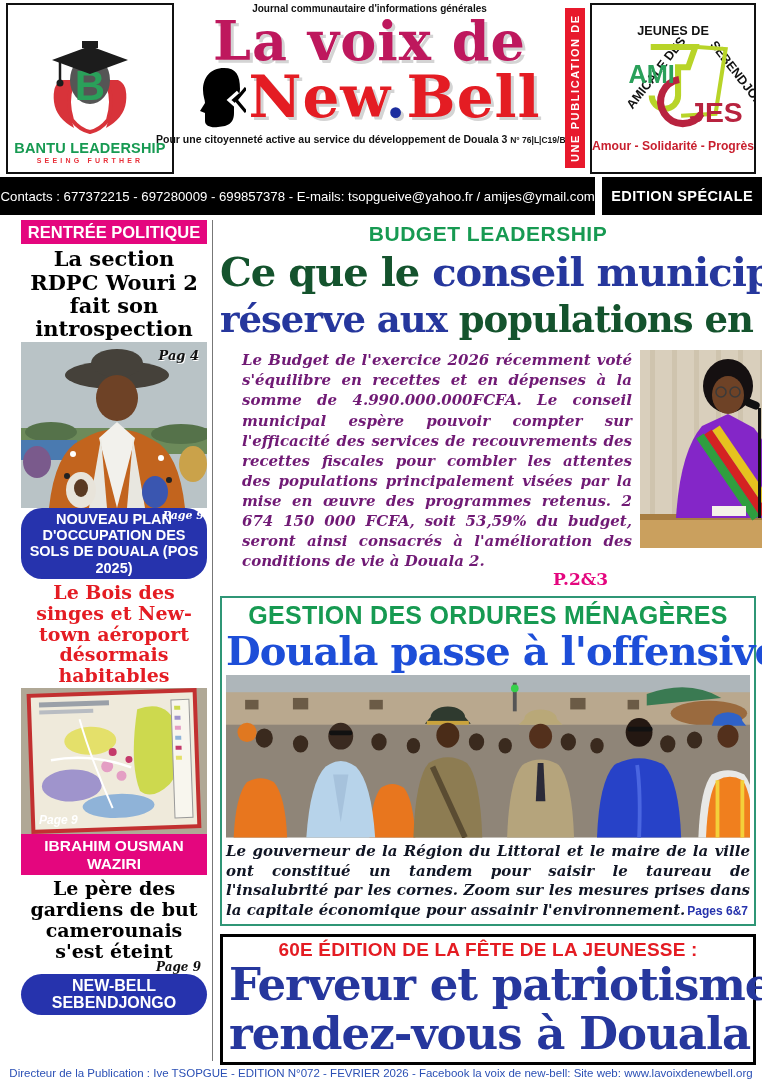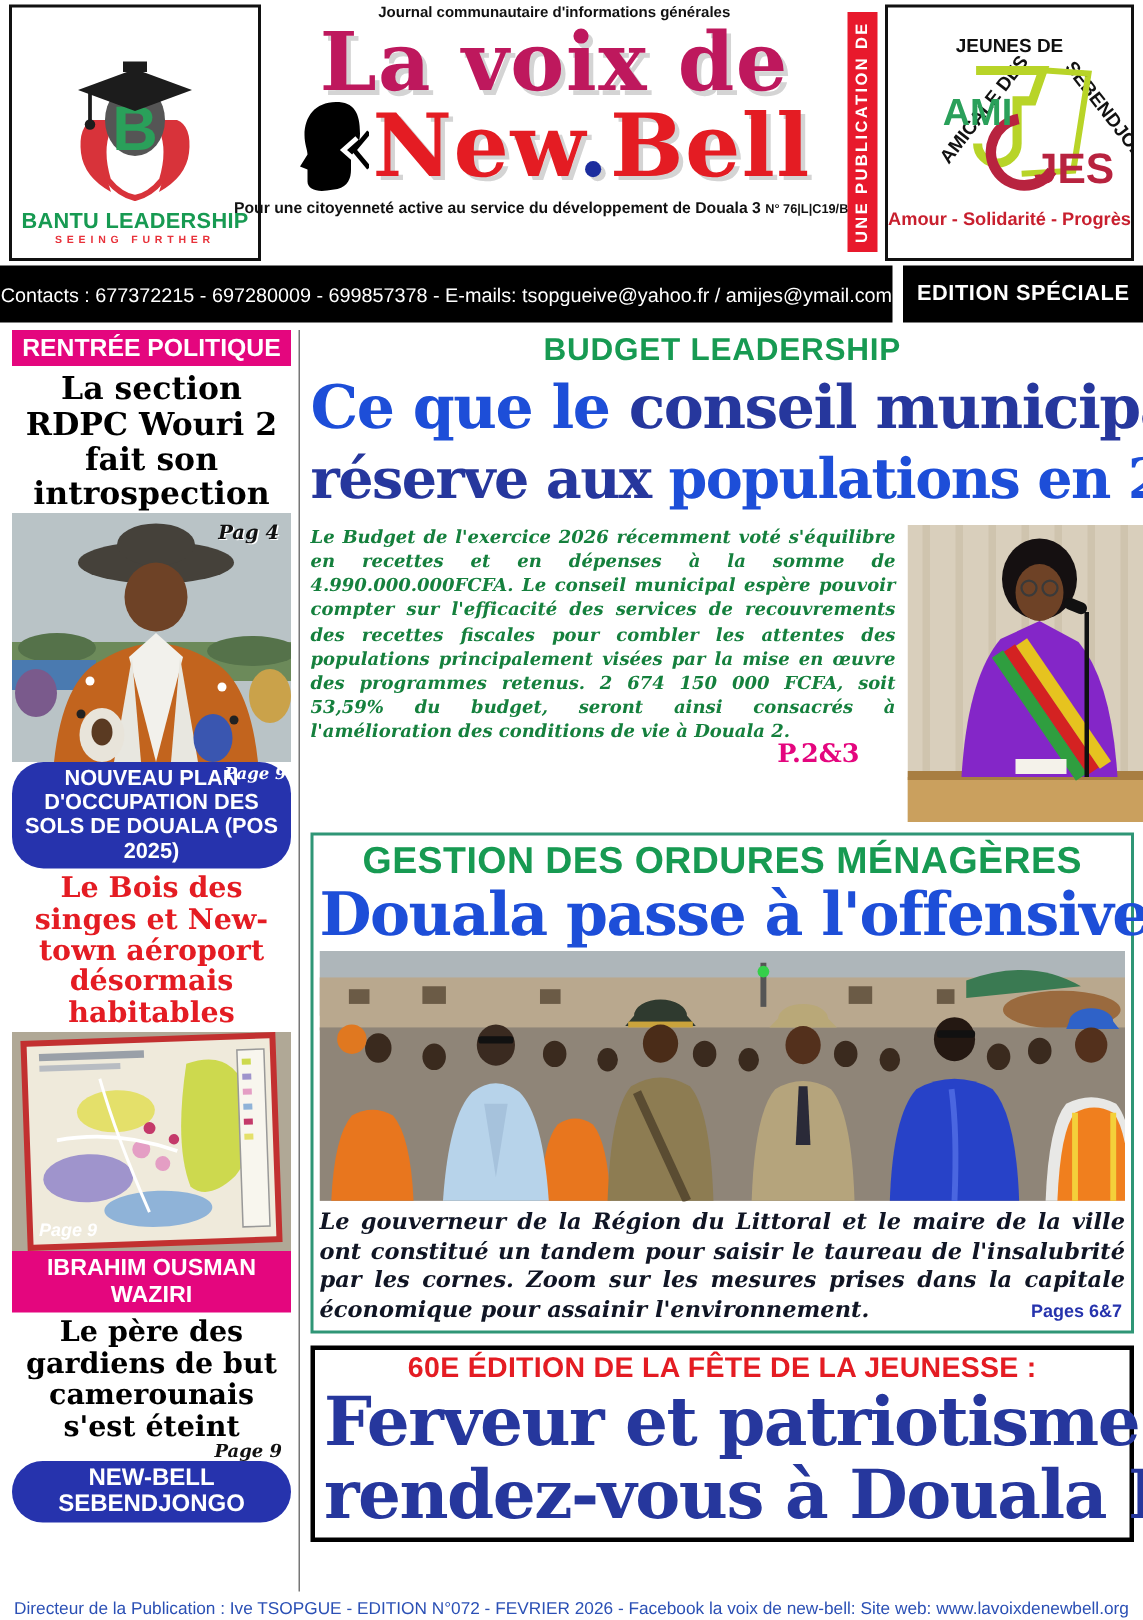--- a/index.html
+++ b/index.html
@@ -28,21 +28,21 @@
             margin-top:5px;display:flex;align-items:center;justify-content:center;box-sizing:border-box;}
   .amijes{width:166px;position:relative;}
   .amijes svg{width:100%;height:100%;display:block;}
   svg text{font-family:"Liberation Sans",sans-serif;}
   
   .contactbar{display:flex;align-items:stretch;height:38px;margin:3px 0 0 0;}
   .contacts{flex:1;background:#000;color:#fff;font-size:13.2px;display:flex;align-items:center;justify-content:center;white-space:nowrap;}
   .edition{background:#000;color:#fff;font-weight:bold;font-size:14.5px;display:flex;align-items:center;
            padding:0 9px;margin-left:7px;letter-spacing:.4px;}
   
-  .content{display:flex;gap:7px;padding:5px 6px 0 8px;box-sizing:border-box;height:846px;}
+  .content{display:flex;gap:7px;padding:5px 6px 0 21px;box-sizing:border-box;height:846px;}
   .leftcol{width:186px;flex:none;display:flex;flex-direction:column;border-right:1px solid #777;padding-right:5px;box-sizing:content-box;}
   .maincol{flex:1;display:flex;flex-direction:column;min-width:0;}
   
   .banner{color:#fff;font-weight:bold;text-align:center;padding:3px 2px;line-height:1.12;}
   .banner.pink{background:#e4067e;font-size:16.5px;}
   .banner.blue{background:#2633ad;font-size:14.5px;position:relative;border-radius:21px;}
   .banner .bpage{position:absolute;top:2px;right:3px;font-family:"DejaVu Serif",serif;font-style:italic;font-size:11px;font-weight:bold;color:#fff;}
   .lh{font-family:"DejaVu Serif",serif;font-weight:bold;text-align:center;padding:3px 0 2px;line-height:1.1;}
   .lh.black{color:#000;font-size:21px;}
   .lh.red{color:#e41c23;font-size:19px;}
@@ -50,25 +50,25 @@
               text-align:right;margin-top:-4px;padding-right:6px;}
   .ph{position:relative;width:100%;}
   .ph svg{display:block;width:100%;}
   .overlay-page{position:absolute;top:6px;right:8px;font-family:"DejaVu Serif",serif;font-style:italic;
                 font-weight:bold;font-size:13px;color:#111;text-shadow:1px 1px 0 #fff;}
   
   .kicker-green{color:#179a52;font-weight:bold;font-size:21px;text-align:center;letter-spacing:.5px;margin-top:2px;}
   .bighead{font-family:"DejaVu Serif",serif;font-weight:bold;text-align:center;letter-spacing:-1px;margin-top:2px;}
   .bighead .l1{font-size:40px;line-height:1.2;white-space:nowrap;}
   .bighead .l2{font-size:37px;line-height:1.25;white-space:nowrap;}
-  .seg-red{color:#1d4ed8;}
+  .seg-red{color:#14532d;}
   .seg-blue{color:#26379d;}
   .budget-row{display:flex;gap:8px;margin-top:8px;}
-  .budget-text{flex:1;font-family:"DejaVu Serif",serif;font-weight:bold;font-style:italic;font-size:12px;
-               line-height:1.34;text-align:justify;color:#15803d;}
+  .budget-text{flex:1;font-family:"DejaVu Serif",serif;font-weight:bold;font-style:italic;font-size:15px;
+               line-height:1.34;text-align:justify;color:#701a75;margin-left:22px;}
   .pageref-pink{font-family:"DejaVu Serif",serif;color:#e4067e;font-weight:bold;font-size:17px;text-align:right;margin-top:-2px;padding-right:24px;}
   .mayor-box{width:168px;flex:none;}
   .greenbox{border:2px solid #2f9676;margin-top:7px;padding:3px 4px;box-sizing:border-box;}
   .gb-kicker{color:#179a52;font-weight:bold;font-size:25px;text-align:center;letter-spacing:.3px;}
   .gb-head{font-family:"DejaVu Serif",serif;color:#1d4ed8;font-weight:bold;font-size:40px;line-height:1.05;
            text-align:center;letter-spacing:-1px;white-space:nowrap;}
   .caption{font-family:"DejaVu Serif",serif;font-weight:bold;font-style:italic;font-size:15px;line-height:1.32;
            text-align:justify;color:#101524;margin-top:4px;position:relative;}
   .caption .pages{position:absolute;right:2px;bottom:1px;font-style:normal;font-family:"Liberation Sans",sans-serif;
                   color:#2633ad;font-weight:bold;font-size:12px;}

